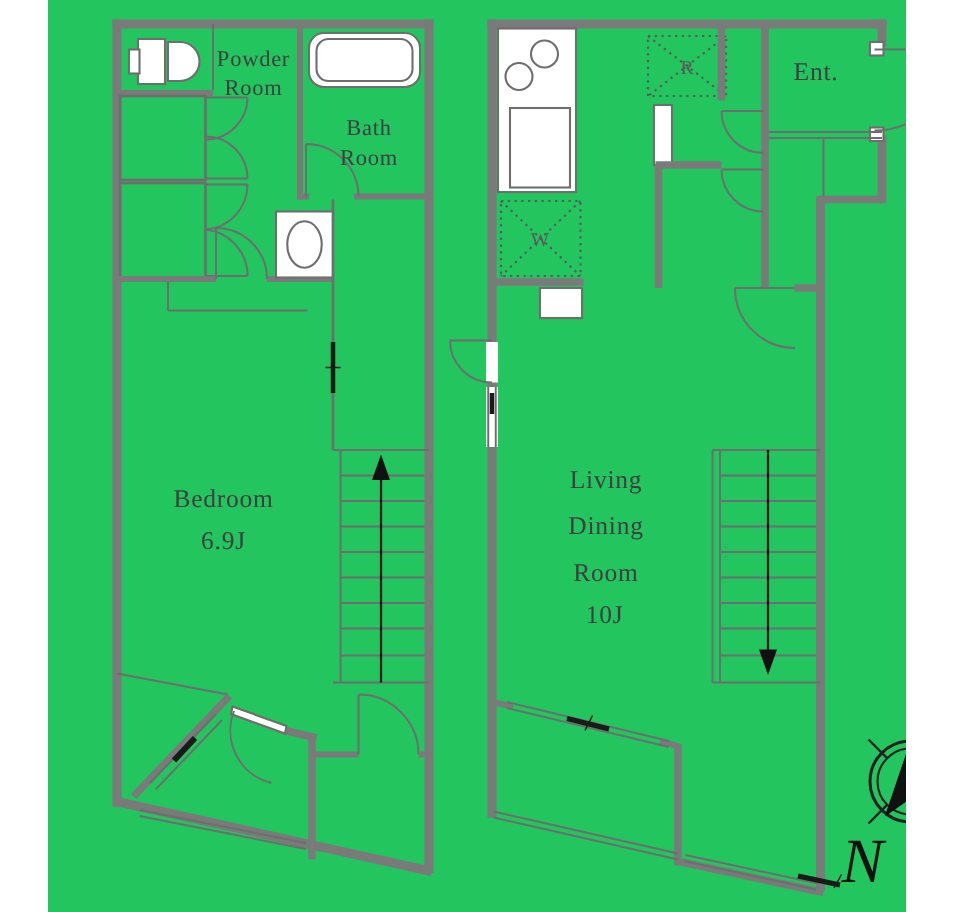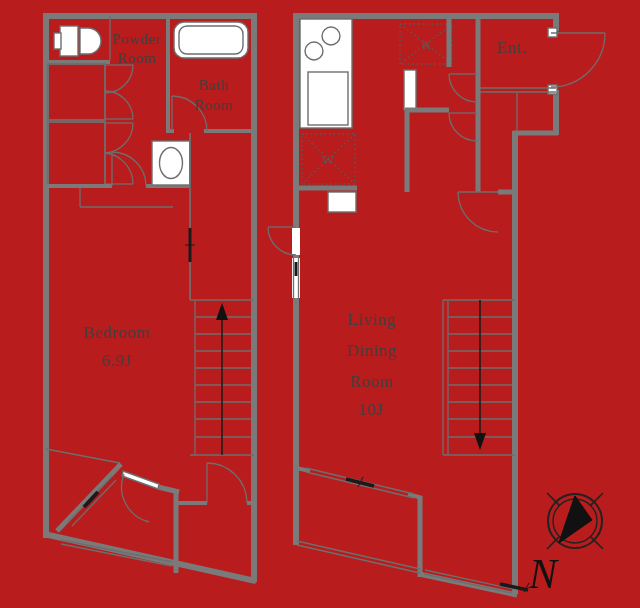--- a/index.html
+++ b/index.html
@@ -1,16 +1,16 @@
 <!DOCTYPE html>
 <html><head>
 <meta charset="utf-8">
 <style>
   html,body{margin:0;padding:0;background:#ffffff;}
-  .canvas{position:relative;width:640px;height:608px;background:#b91c1c;overflow:hidden;}
+  .canvas{position:relative;width:572px;height:608px;background:#22c55e;overflow:hidden;margin-left:32px;}
   svg{display:block;}
   .label{font-family:"Liberation Serif","DejaVu Serif",serif;fill:#3f3f3f;}
   .room-label{font-size:15px;letter-spacing:0.5px;}
   .big-label{font-size:17px;letter-spacing:0.5px;}
   .appl-label{font-size:13px;fill:#5a5a5a;}
   .north-label{font-size:42px;font-style:italic;fill:#111;}
   .wall{stroke:#7a7a7a;fill:none;}
   .wall6{stroke-width:6;}
   .wall5{stroke-width:5;}
   .wall4{stroke-width:4;}

